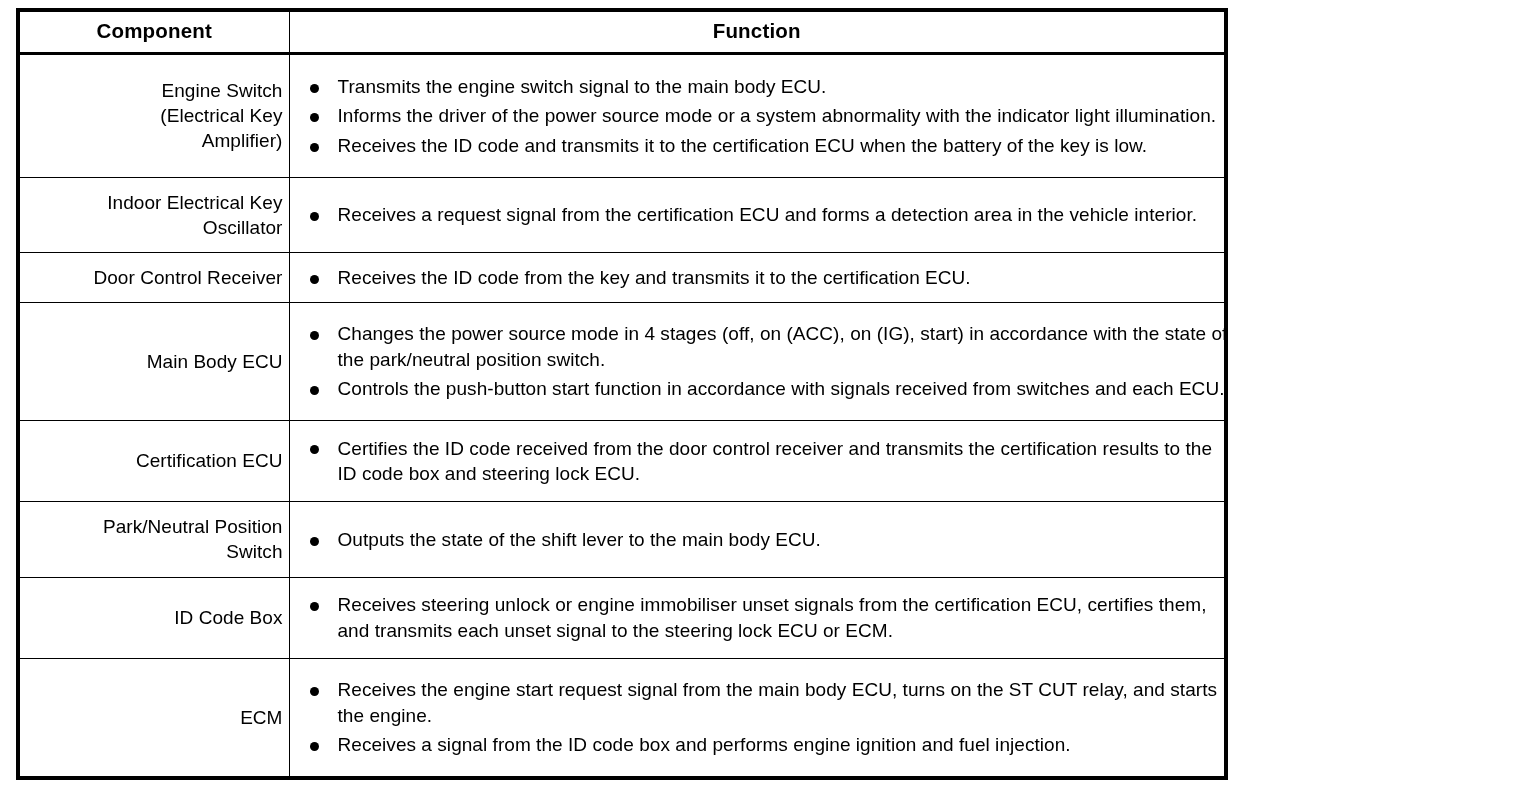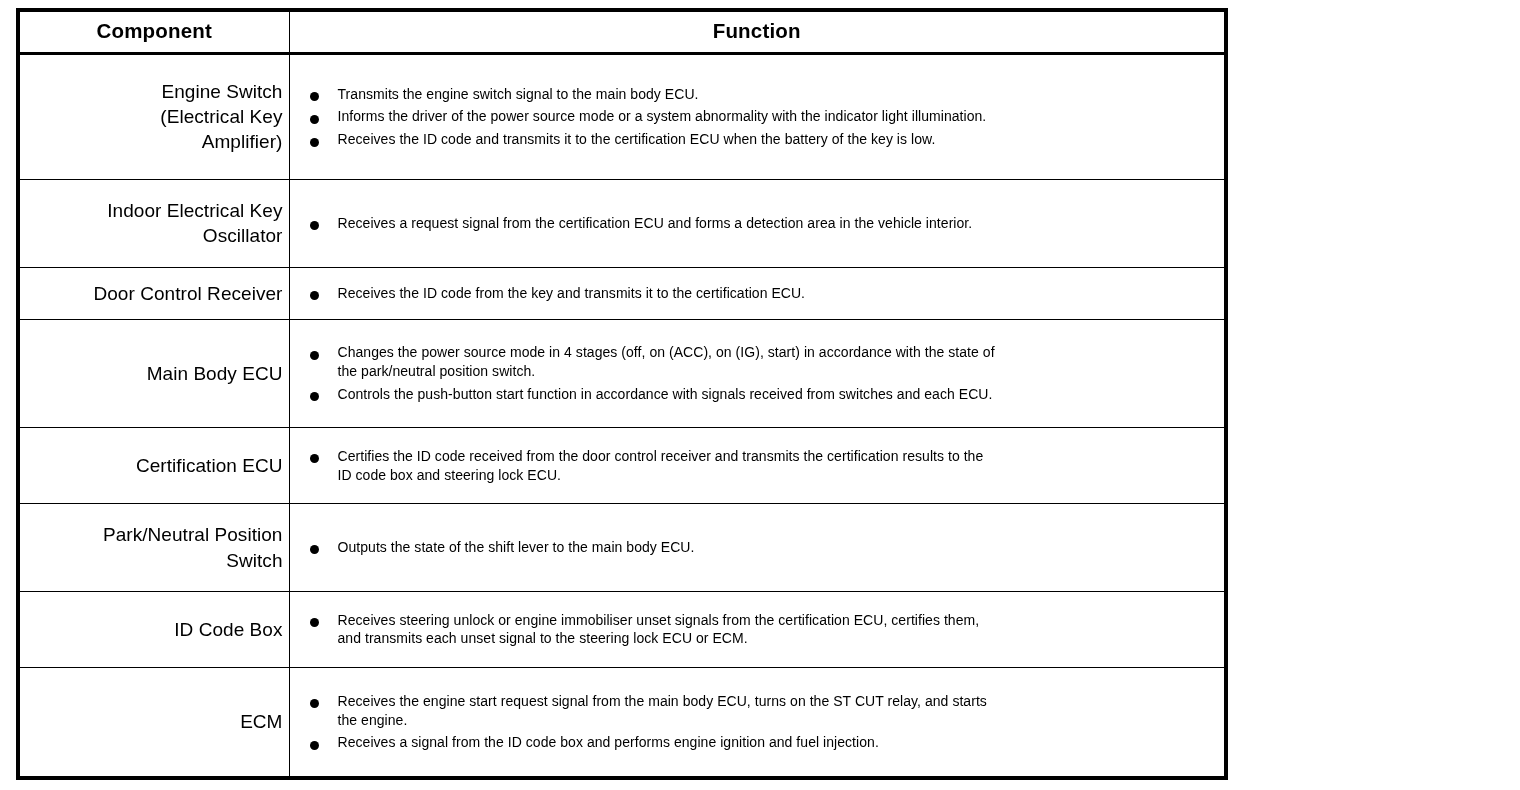--- a/index.html
+++ b/index.html
@@ -58,21 +58,21 @@
     text-align: right;
     font-size: 19px;
     line-height: 1.32;
     padding: 5px 6px;
     letter-spacing: 0.05px;
   }
 
   
   td.function {
     text-align: left;
-    font-size: 14px;
+    font-size: 19px;
     line-height: 1.34;
     padding: 7px 8px 7px 10px;
     letter-spacing: 0.05px;
   }
 
   ul.bullets {
     list-style: none;
     margin: 0;
     padding: 0;
   }

